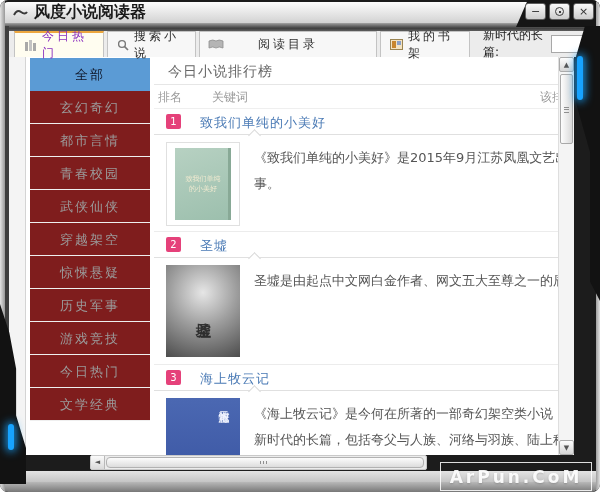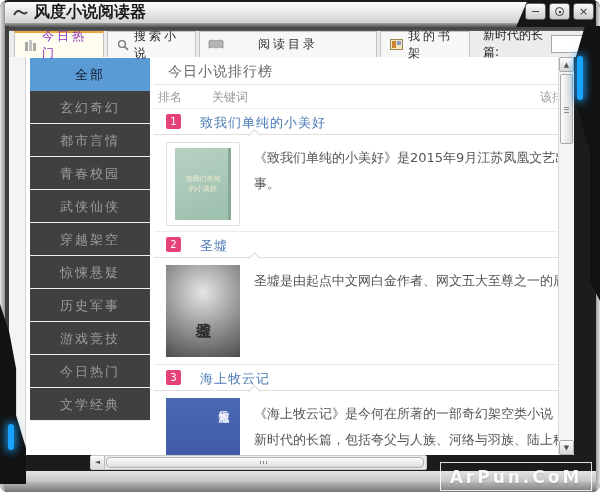--- a/index.html
+++ b/index.html
@@ -36,21 +36,21 @@
   .tab-wide .ticon { position:absolute; left:8px; }
   .search-wrap { display:flex; align-items:center; gap:5px; padding-left:10px; font-size:12px; color:#222; }
   .search-input { width:46px; height:18px; border:1px solid #a8a8a8; background:#fff; font-size:11px; padding:0 3px; }
 
   
   .main-panel { position:absolute; left:26px; top:57px; right:26px; bottom:37px; background:#ffffff; z-index:2; }
 
   
   .sidebar { position:absolute; left:4px; top:1px; width:120px; }
   .side-item { height:33px; line-height:33px; text-align:center; font-size:13px; color:#9b9b9b;
-    background:#404040; border-bottom:1px solid #efefef; letter-spacing:2px; cursor:default; }
+    background:#7f1d1d; border-bottom:1px solid #efefef; letter-spacing:2px; cursor:default; }
   .side-item.active { background:#5b9bd5; color:#0f172a; border-bottom-color:#5b9bd5; }
 
   
   .content { position:absolute; left:128px; right:16px; top:0; bottom:0; overflow:hidden; }
   .content-title { height:28px; line-height:28px; padding-left:14px; font-size:14px; color:#666;
     border-bottom:1px solid #e6e6e6; letter-spacing:1px; }
   .table-head { position:relative; height:24px; line-height:24px; font-size:12px; color:#9a9a9a;
     border-bottom:1px solid #efefef; }
   .th-rank { position:absolute; left:4px; }
   .th-kw { position:absolute; left:58px; }

